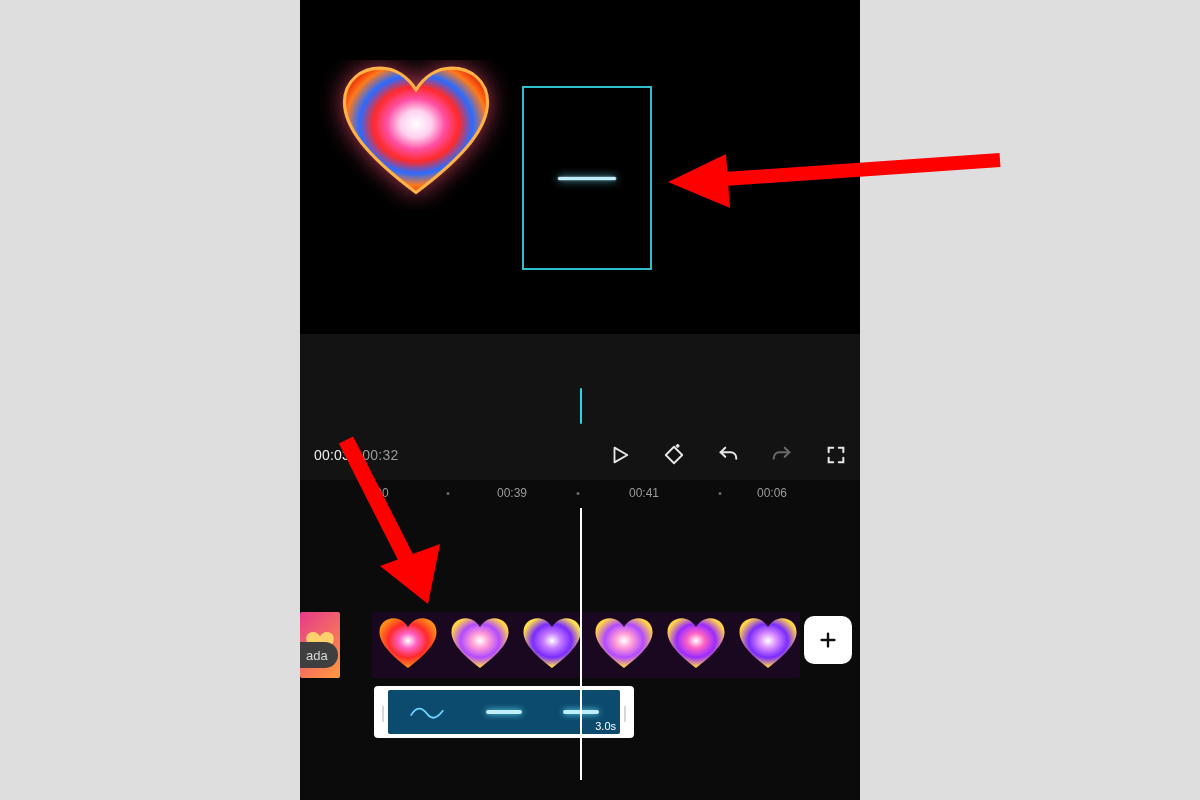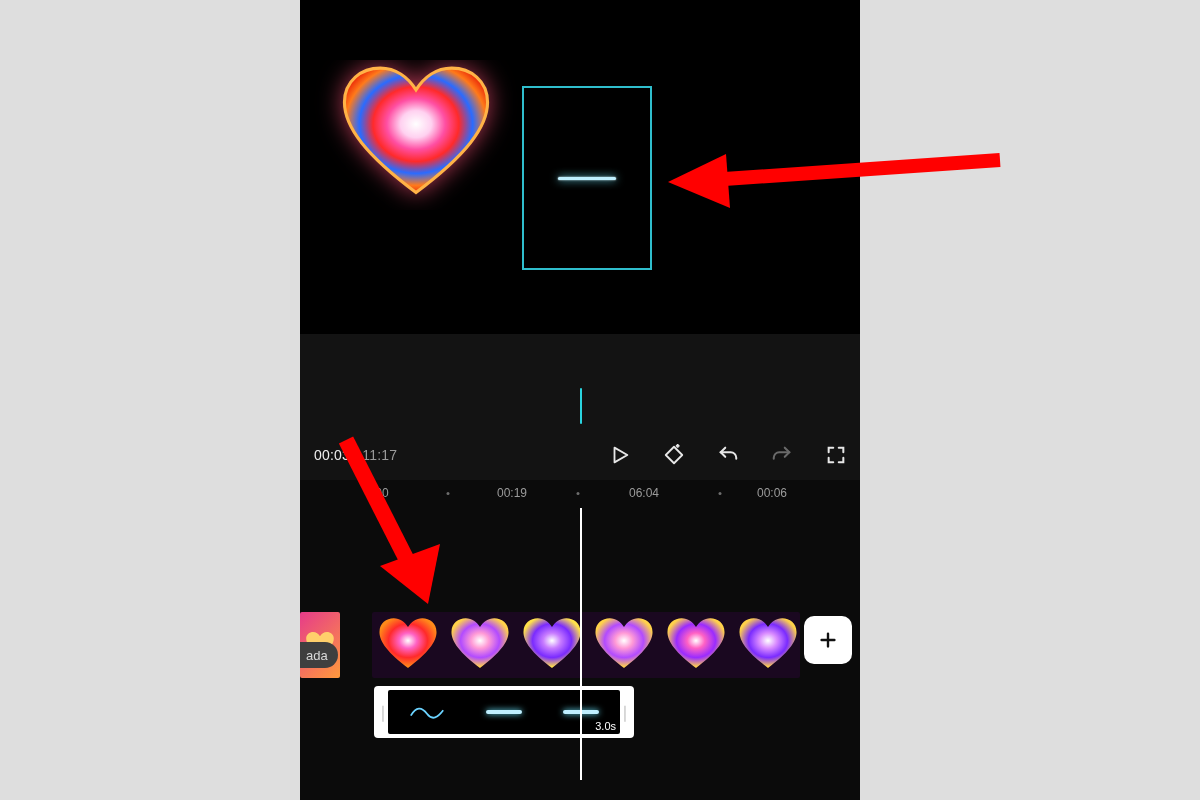--- a/index.html
+++ b/index.html
@@ -245,21 +245,21 @@
     z-index:32;
   }
   .fx-handle{
     width:10px;height:100%;
     display:flex;align-items:center;justify-content:center;
     color:#c8c8c8;
     cursor:ew-resize;
   }
   .fx-body{
     flex:1;height:100%;
-    background:#000000;
+    background:#0c4a6e;
     position:relative;
     display:flex;
     overflow:hidden;
     border-radius:2px;
   }
   .fx-seg{
     flex:1;height:100%;
     display:flex;align-items:center;justify-content:center;
   }
   .fx-bar{
@@ -315,21 +315,21 @@
         <div class="overlay-bar"></div>
       </div>
     </div>
 
     <div class="strip"></div>
 
     <div class="playhead-mark"></div>
 
     <div class="controls">
       <div class="time-label">
-        <span>00:03</span><span class="total"><span> / </span><span>11:17</span></span>
+        <span>00:03</span><span class="total"><span> / </span><span>00:32</span></span>
       </div>
       <div class="ctrl-icons">
         <div class="ic">
           <svg viewBox="0 0 24 24" fill="none" stroke="currentColor" stroke-width="2" stroke-linejoin="round">
               <path d="M6 4 L20 12 L6 20 Z"></path>
             </svg>
         </div>
         <div class="ic">
           <svg viewBox="0 0 24 24" fill="none" stroke="currentColor" stroke-width="2" stroke-linejoin="round">
               <path d="M12 3 L21 12 L12 21 L3 12 Z"></path>
@@ -352,23 +352,23 @@
           <svg viewBox="0 0 24 24" fill="none" stroke="currentColor" stroke-width="2.2" stroke-linecap="round">
               <path d="M4 9 V4 H9 M15 4 H20 V9 M20 15 V20 H15 M9 20 H4 V15"></path>
             </svg>
         </div>
       </div>
     </div>
 
     <div class="ruler">
       <span class="tick" style="left:82px">00</span>
       <span class="dot" style="left:148px"></span>
-      <span class="tick" style="left:212px">00:19</span>
+      <span class="tick" style="left:212px">00:39</span>
       <span class="dot" style="left:278px"></span>
-      <span class="tick" style="left:344px">06:04</span>
+      <span class="tick" style="left:344px">00:41</span>
       <span class="dot" style="left:420px"></span>
       <span class="tick" style="left:472px">00:06</span>
     </div>
 
     <div class="timeline"></div>
 
     <div class="clip-track">
       <div class="prev-clip">
         <div class="mini">
           <svg viewBox="0 0 50 45" width="30" height="30">

